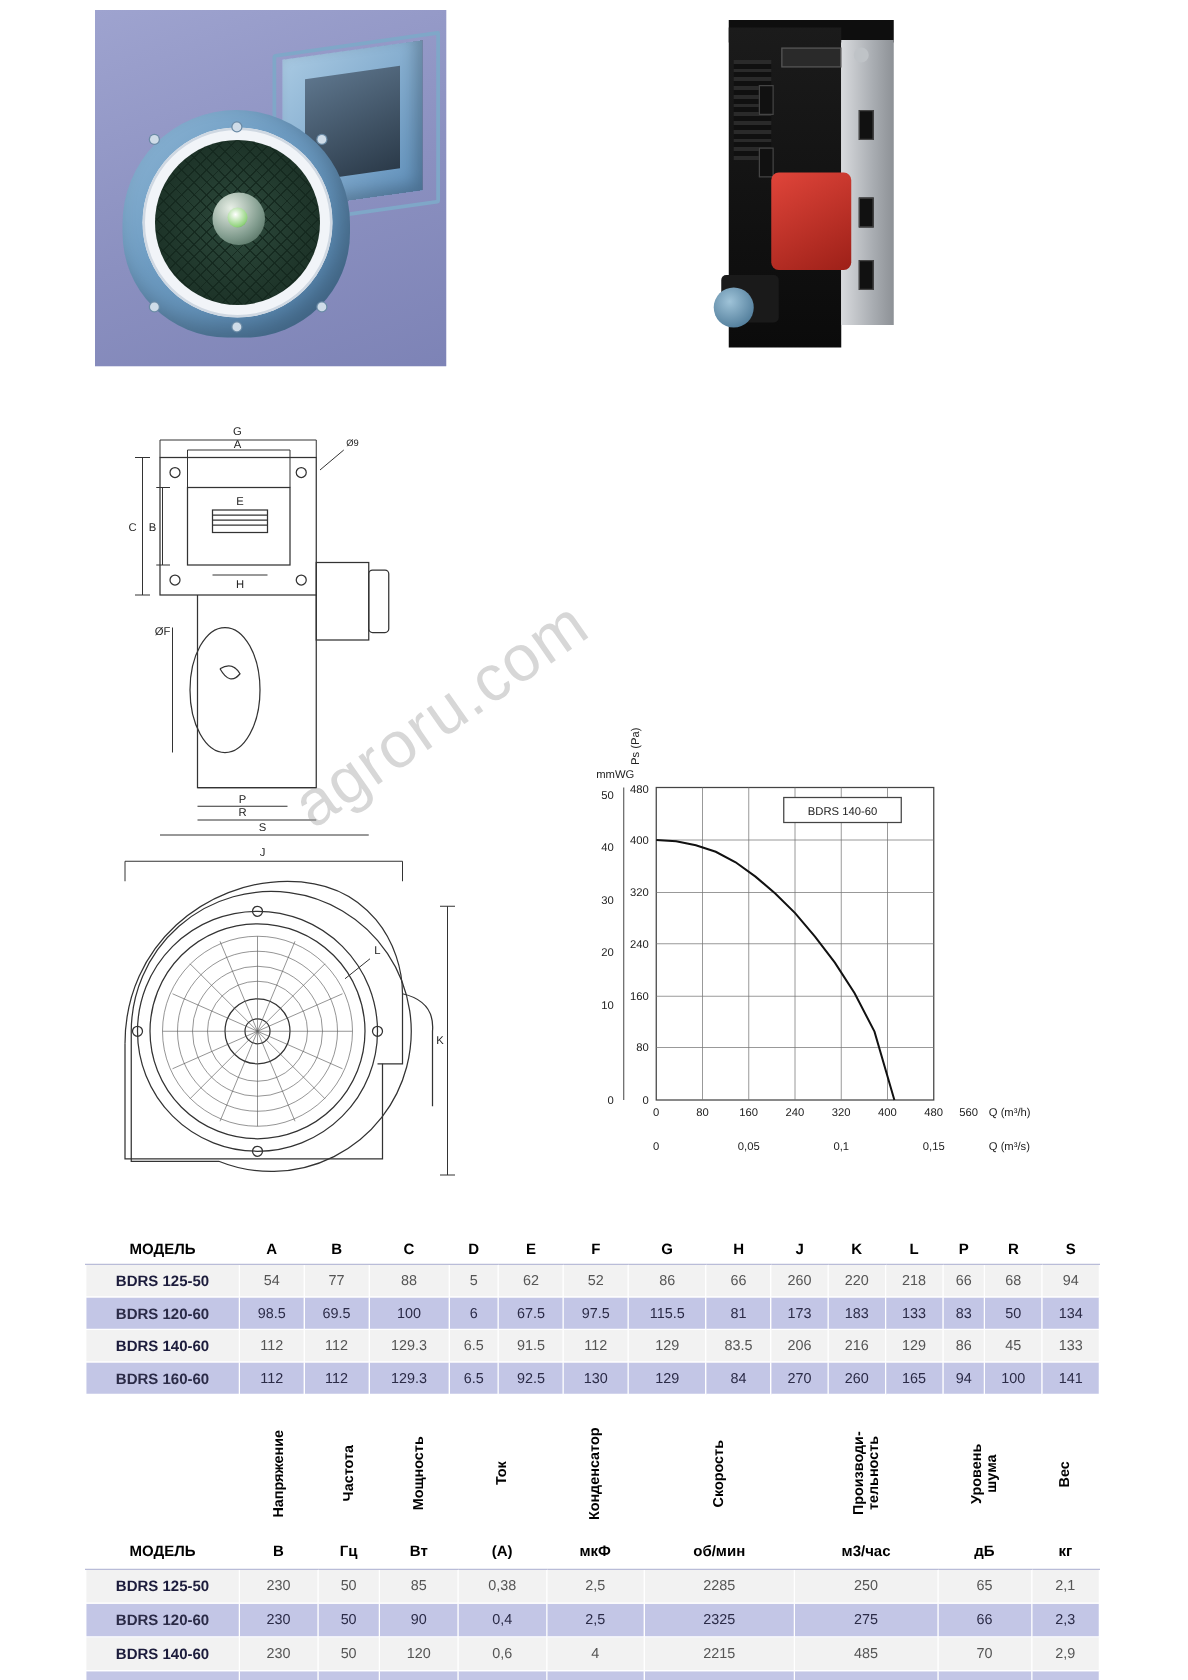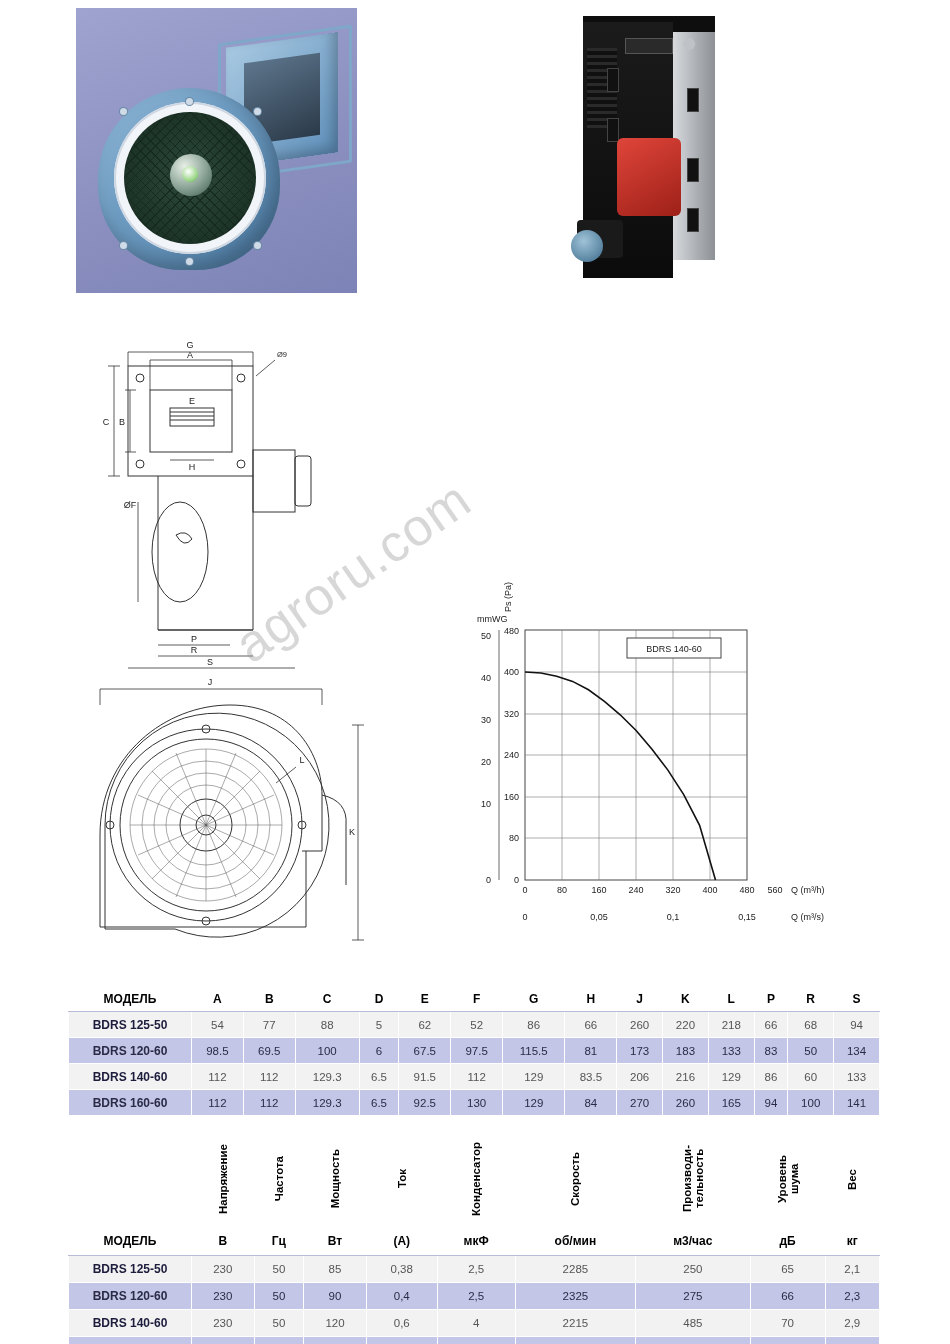--- a/index.html
+++ b/index.html
@@ -363,21 +363,21 @@
         <td>129.3</td>
         <td>6.5</td>
         <td>91.5</td>
         <td>112</td>
         <td>129</td>
         <td>83.5</td>
         <td>206</td>
         <td>216</td>
         <td>129</td>
         <td>86</td>
-        <td>60</td>
+        <td>45</td>
         <td>133</td>
       </tr>
       <tr class="alt">
         <td class="model">BDRS 160-60</td>
         <td>112</td>
         <td>112</td>
         <td>129.3</td>
         <td>6.5</td>
         <td>92.5</td>
         <td>130</td>

